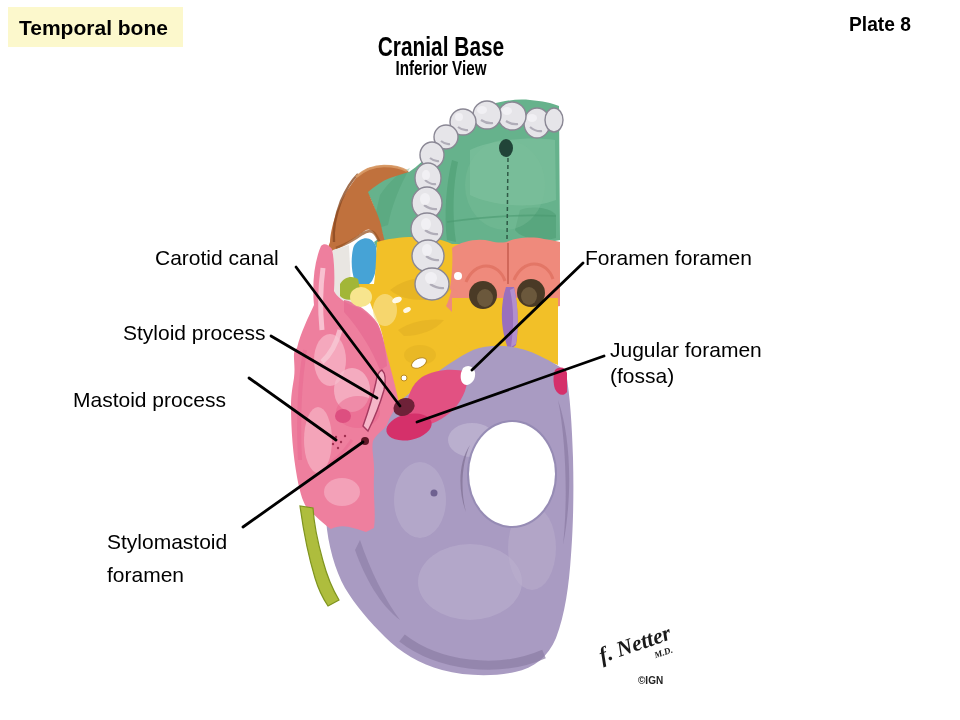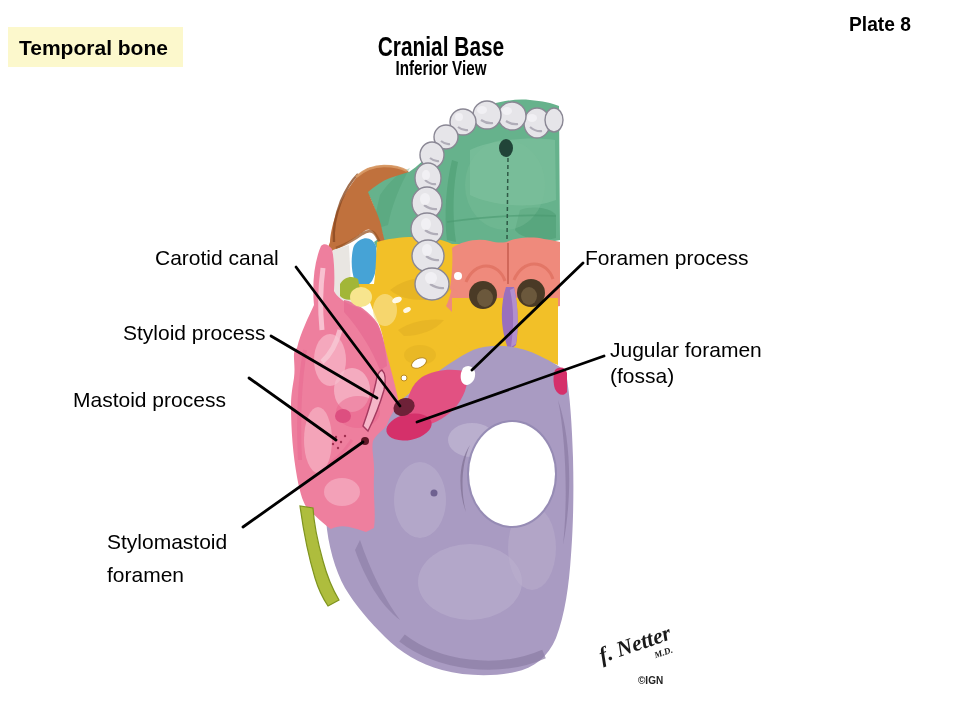--- a/index.html
+++ b/index.html
@@ -1,18 +1,18 @@
 <!DOCTYPE html>
 <html><head>
 <meta charset="utf-8">
 <style>
   html,body{margin:0;padding:0;width:960px;height:720px;background:#ffffff;overflow:hidden;}
   body{font-family:"Liberation Sans", sans-serif;position:relative;}
   .lab{position:absolute;font-weight:normal;color:#000;font-size:21px;line-height:26px;white-space:pre;}
-  #tbox{position:absolute;left:8px;top:7px;width:175px;height:40px;background:#fcf8cc;margin-top:20px;}
+  #tbox{position:absolute;left:8px;top:7px;width:175px;height:40px;background:#fcf8cc;}
   #tbox span{position:absolute;left:11px;top:9px;font-weight:bold;font-size:21px;}
   #plate{position:absolute;left:849px;top:13px;font-weight:bold;font-size:20px;transform:scaleX(0.96);transform-origin:0 0;}
   #title1{position:absolute;left:301px;top:31px;width:280px;text-align:center;font-weight:bold;font-size:28px;transform:scaleX(0.745);transform-origin:140px 0;}
   #title2{position:absolute;left:301px;top:57px;width:280px;text-align:center;font-weight:bold;font-size:20px;transform:scaleX(0.76);transform-origin:140px 0;}
 </style>
 </head>
 <body>
 <svg width="960" height="720" viewBox="0 0 960 720" style="position:absolute;left:0;top:0">
 
   <path d="M388,254 C384,240 379,220 372,202 C369,195 367,192 366,191 C373,185 382,179 392,175 C398,174 404,172 409,172 C418,166 426,158 433,149 C444,135 458,122 474,112 C490,103 512,98 530,100 C542,101 552,103 559,106 L560,240 C530,247 470,241 457,245 C451,262 453,288 446,301 C436,296 431,270 429,245 C428,236 420,234 412,237 C404,241 396,249 388,254 Z" fill="#66b28c"></path>
@@ -175,19 +175,19 @@
   </g>
   <text x="638" y="684" font-family="Liberation Sans" font-weight="bold" font-size="10" fill="#222">©IGN</text>
 </svg>
 <div id="tbox">
     <span>Temporal bone</span>
   </div>
 <div id="plate">Plate 8</div>
 <div id="title1">Cranial Base</div>
 <div id="title2">Inferior View</div>
 <div class="lab" style="left:155px;top:245px;">Carotid canal</div>
-<div class="lab" style="left:585px;top:245px;">Foramen process</div>
+<div class="lab" style="left:585px;top:245px;">Foramen foramen</div>
 <div class="lab" style="left:107px;top:320px;margin-left:16px;">Styloid process</div>
 <div class="lab" style="left:610px;top:337px;">Jugular foramen
 (fossa)</div>
 <div class="lab" style="left:73px;top:387px;">Mastoid process</div>
 <div class="lab" style="left:107px;top:525px;line-height:33px;">Stylomastoid
 foramen</div>
 
 </body></html>

